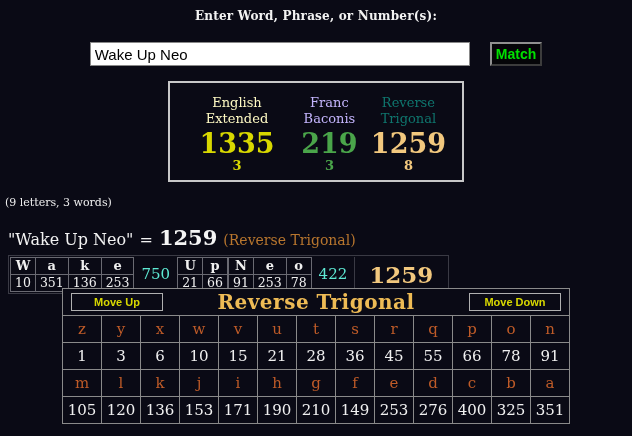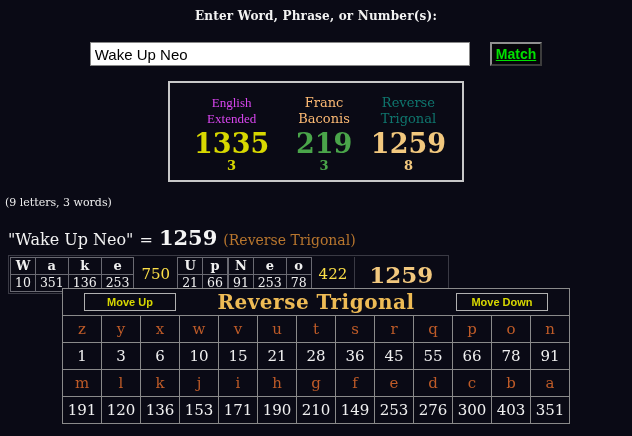--- a/index.html
+++ b/index.html
@@ -42,21 +42,20 @@
   }
   .match-button {
     background: #050508;
     color: #00e000;
     font-family: "Liberation Sans", sans-serif;
     font-weight: bold;
     font-size: 14px;
     border: 2px outset #909090;
     padding: 0 4px;
     cursor: pointer;
-    text-decoration: underline;
   }
 
   
   .cipher-box {
     width: 296px;
     margin: 15px auto 0 auto;
     border: 2px solid #c8c8c8;
     display: flex;
     justify-content: space-between;
     padding: 10px 16px 8px 16px;
@@ -67,23 +66,23 @@
     min-height: 34px;
     display: flex;
     align-items: flex-end;
     justify-content: center;
     text-align: center;
     line-height: 1.25;
     white-space: pre-line;
   }
   .cipher-value { font-size: 27px; font-weight: bold; line-height: 1.1; margin-top: 2px; }
   .cipher-reduction { font-size: 13px; font-weight: bold; line-height: 1; }
-  .c-yellow .cipher-label { color: #d946ef; font-family: Liberation Serif, serif; }
+  .c-yellow .cipher-label { color: #fef9c3; }
   .c-yellow .cipher-value, .c-yellow .cipher-reduction { color: #d8d800; }
-  .c-green .cipher-label { color: #fdba74; }
+  .c-green .cipher-label { color: #c4b5fd; }
   .c-green .cipher-value, .c-green .cipher-reduction { color: #4aa54a; }
   .c-tan .cipher-label { color: #0f766e; }
   .c-tan .cipher-value, .c-tan .cipher-reduction { color: #f2c87e; }
 
   
   .stats-note {
     margin: 14px 0 16px 5px;
     font-size: 11px;
     color: #efefef;
   }
@@ -112,21 +111,21 @@
     border: 1px solid #6a6a72;
     text-align: center;
     font-size: 13px;
     padding: 0 4px;
     height: 17px;
     color: #f0f0f0;
     font-weight: bold;
   }
   table.word-group td.val { font-weight: normal; font-size: 12.5px; }
   .word-sum {
-    color: #fde047;
+    color: #5eead4;
     font-size: 15px;
     display: flex;
     align-items: center;
     padding: 0 7px;
   }
   .grand-total {
     color: #f2c87e;
     font-size: 23px;
     font-weight: bold;
     display: flex;
@@ -137,21 +136,21 @@
 
   
   .chart-wrap { position: absolute; left: 62px; top: 288px; }
   table.cipher-chart {
     border-collapse: collapse;
     table-layout: fixed;
     width: 508px;
     background: #0a0a15;
   }
   table.cipher-chart td { border: 1px solid #8a8a8a; text-align: center; }
-  table.cipher-chart td.hdr { height: 27px; padding: 0 21px; }
+  table.cipher-chart td.hdr { height: 27px; padding: 0 8px; }
   .hdr-inner { display: flex; align-items: center; justify-content: space-between; }
   .chart-title {
     font-size: 20px;
     font-weight: bold;
     color: #eebb55;
     letter-spacing: 0.5px;
   }
   .move-button {
     background: #0a0a15;
     color: #d8d800;
@@ -305,31 +304,31 @@
         <td class="letter-cell">h</td>
         <td class="letter-cell">g</td>
         <td class="letter-cell">f</td>
         <td class="letter-cell">e</td>
         <td class="letter-cell">d</td>
         <td class="letter-cell">c</td>
         <td class="letter-cell">b</td>
         <td class="letter-cell">a</td>
       </tr>
       <tr>
-        <td class="value-cell">191</td>
+        <td class="value-cell">105</td>
         <td class="value-cell">120</td>
         <td class="value-cell">136</td>
         <td class="value-cell">153</td>
         <td class="value-cell">171</td>
         <td class="value-cell">190</td>
         <td class="value-cell">210</td>
         <td class="value-cell">149</td>
         <td class="value-cell">253</td>
         <td class="value-cell">276</td>
-        <td class="value-cell">300</td>
-        <td class="value-cell">403</td>
+        <td class="value-cell">400</td>
+        <td class="value-cell">325</td>
         <td class="value-cell">351</td>
       </tr>
     </tbody>
       </table>
   </div>
 
 </div>
 
 </body></html>

